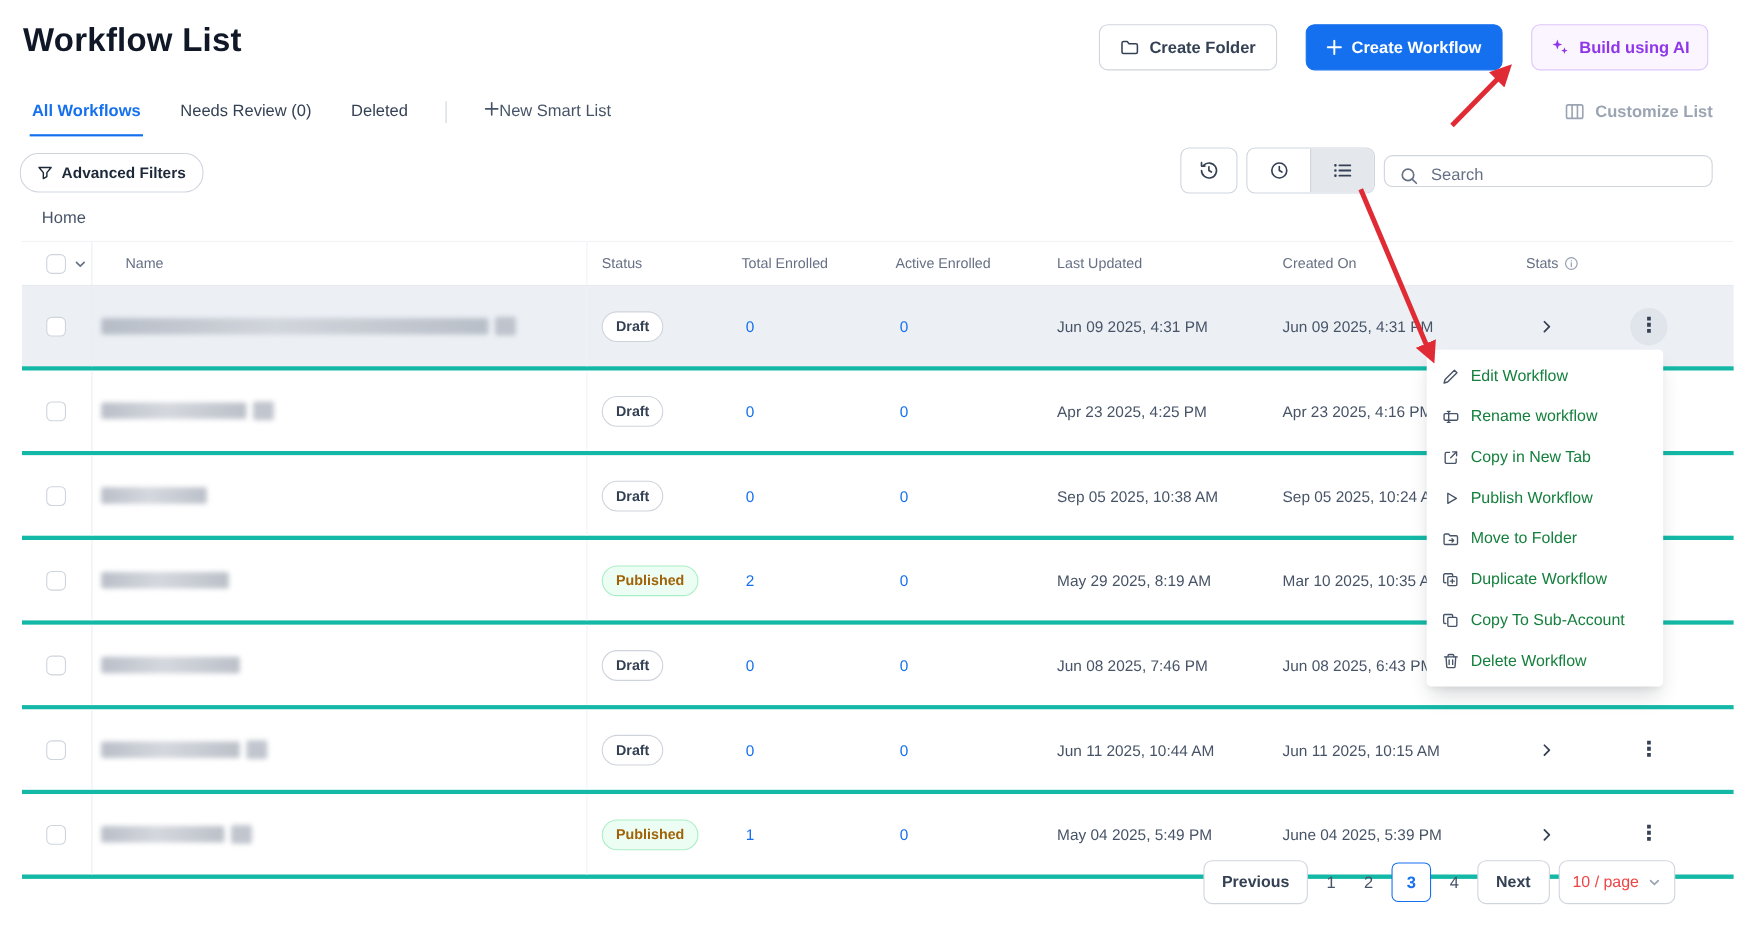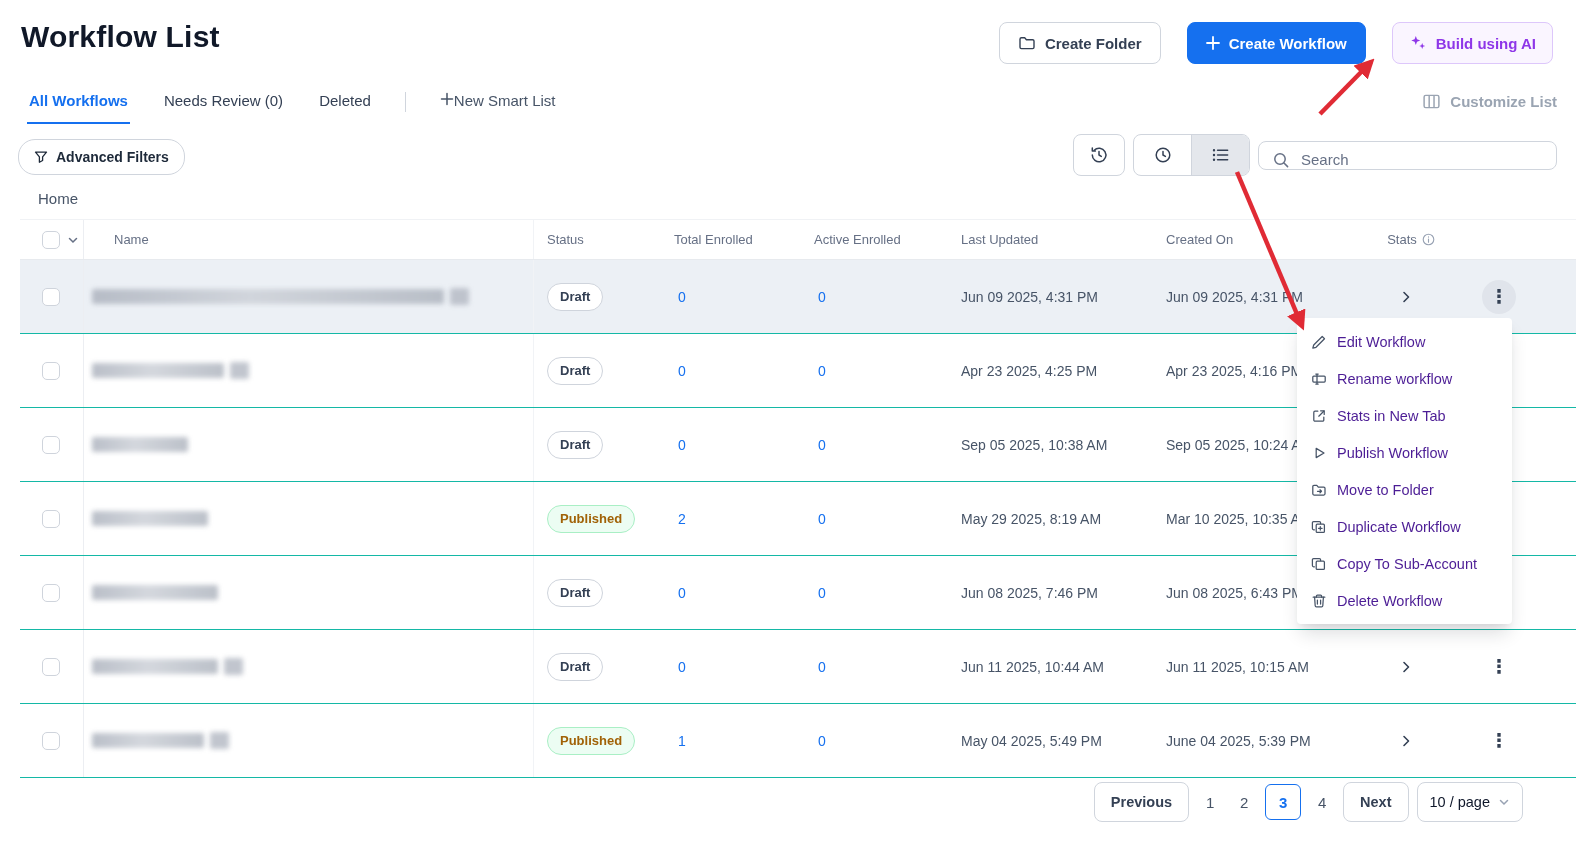--- a/index.html
+++ b/index.html
@@ -41,21 +41,21 @@
                     font-family:"Liberation Sans","DejaVu Sans",sans-serif}
   .search-box input::placeholder{color:#667085}
 
   .breadcrumb{position:absolute;left:38px;top:190px;font-size:15px;color:#475467}
 
   
   .table{position:absolute;left:20px;top:219px;width:1556px}
   .thead,.trow{display:grid;grid-template-columns:64px 450px 132px 140px 145px 205px 210px 80px 130px;align-items:center}
   .thead{height:39px;border-top:1px solid #f0f2f5;border-bottom:1px solid #e7eaee;
          font-size:13px;font-weight:500;color:#667085}
-  .trow{height:73px;border-bottom:1px solid #14b8a6;font-size:14px;background:#fff}
+  .trow{height:73px;border-bottom:4px solid #14b8a6;font-size:14px;background:#fff}
   .trow.selected{background:#ecf0f5}
   .c-select{display:flex;align-items:center;gap:7px;padding-left:22px;height:100%;border-right:1px solid #eceef2;box-sizing:border-box}
   .c-name{display:flex;align-items:center;gap:6px;padding-left:8px;height:100%;border-right:1px solid #f1f3f6;box-sizing:border-box;cursor:pointer}
   .thead .c-name{padding-left:30px}
   .c-status{padding-left:13px}
   .c-num{padding-left:12px}
   .thead .c-num{padding-left:8px}
   .c-date{padding-left:10px;color:#475467;font-size:14px}
   .c-stats{display:flex;align-items:center;justify-content:center;gap:5px}
   .thead .c-stats{justify-content:center;padding-left:10px}
@@ -81,31 +81,31 @@
   .tbody .trow:nth-child(4) .name-blur{width:116px}
   .tbody .trow:nth-child(5) .name-blur{width:126px}
   .tbody .trow:nth-child(6) .name-blur{width:126px}
   .tbody .trow:nth-child(7) .name-blur{width:112px}
 
   
   .ctx-menu{position:absolute;left:1297px;top:318px;width:215px;background:#fff;border-radius:4px;
             box-shadow:0 4px 6px -2px rgba(16,24,40,.06),0 12px 18px -4px rgba(16,24,40,.16);
             padding:5px 0;z-index:40}
   .ctx-item{display:flex;align-items:center;gap:10px;height:37px;padding:0 14px;font-size:14.5px;
-            color:#4c1d95;cursor:pointer;white-space:nowrap}
+            color:#15803d;cursor:pointer;white-space:nowrap}
 
   
   .pagination{position:absolute;top:782px;right:73px;display:flex;align-items:center;gap:8px}
   .pg-btn{display:inline-flex;align-items:center;height:40px;padding:0 16px;border:1px solid #d0d5dd;
           border-radius:8px;background:#fff;font-size:14.5px;font-weight:600;color:#344054;cursor:pointer;box-sizing:border-box}
   .pg-num{display:inline-flex;align-items:center;justify-content:center;min-width:26px;height:34px;
           font-size:15px;color:#475467;cursor:pointer;border-radius:6px}
   .pg-num.active{width:34px;border:1px solid #1570ef;color:#1570ef;background:#fff;font-weight:600}
   .pg-size{display:inline-flex;align-items:center;gap:8px;height:40px;padding:0 12px;border:1px solid #d0d5dd;
-           border-radius:8px;background:#fff;font-size:14.5px;color:#0f172a;cursor:pointer;box-sizing:border-box}
+           border-radius:8px;background:#fff;font-size:14.5px;color:#ef4444;cursor:pointer;box-sizing:border-box}
 
   
   .arrows{position:absolute;left:0;top:0;pointer-events:none;z-index:60}
 
   .icon{display:inline-flex;flex:none}
 </style>
 </head>
 <body>
 
 <div class="screen">
@@ -413,21 +413,21 @@
       <span>Rename workflow</span>
     </div>
     <div class="ctx-item">
       <span class="icon">
           <svg width="16" height="16" viewBox="0 0 16 16" fill="none" stroke="#475467" stroke-width="1.25" stroke-linecap="round" stroke-linejoin="round">
             <path d="M6.8 3.2H4A1.2 1.2 0 0 0 2.8 4.4V12A1.2 1.2 0 0 0 4 13.2h7.6A1.2 1.2 0 0 0 12.8 12V9.2"></path>
             <path d="M9.6 2.8h3.6v3.6"></path>
             <path d="M13 3L7.8 8.2"></path>
           </svg>
         </span>
-      <span>Stats in New Tab</span>
+      <span>Copy in New Tab</span>
     </div>
     <div class="ctx-item">
       <span class="icon">
           <svg width="16" height="16" viewBox="0 0 16 16" fill="none" stroke="#475467" stroke-width="1.25" stroke-linejoin="round">
             <path d="M5.2 3.4v9.2L13 8z"></path>
           </svg>
         </span>
       <span>Publish Workflow</span>
     </div>
     <div class="ctx-item">

